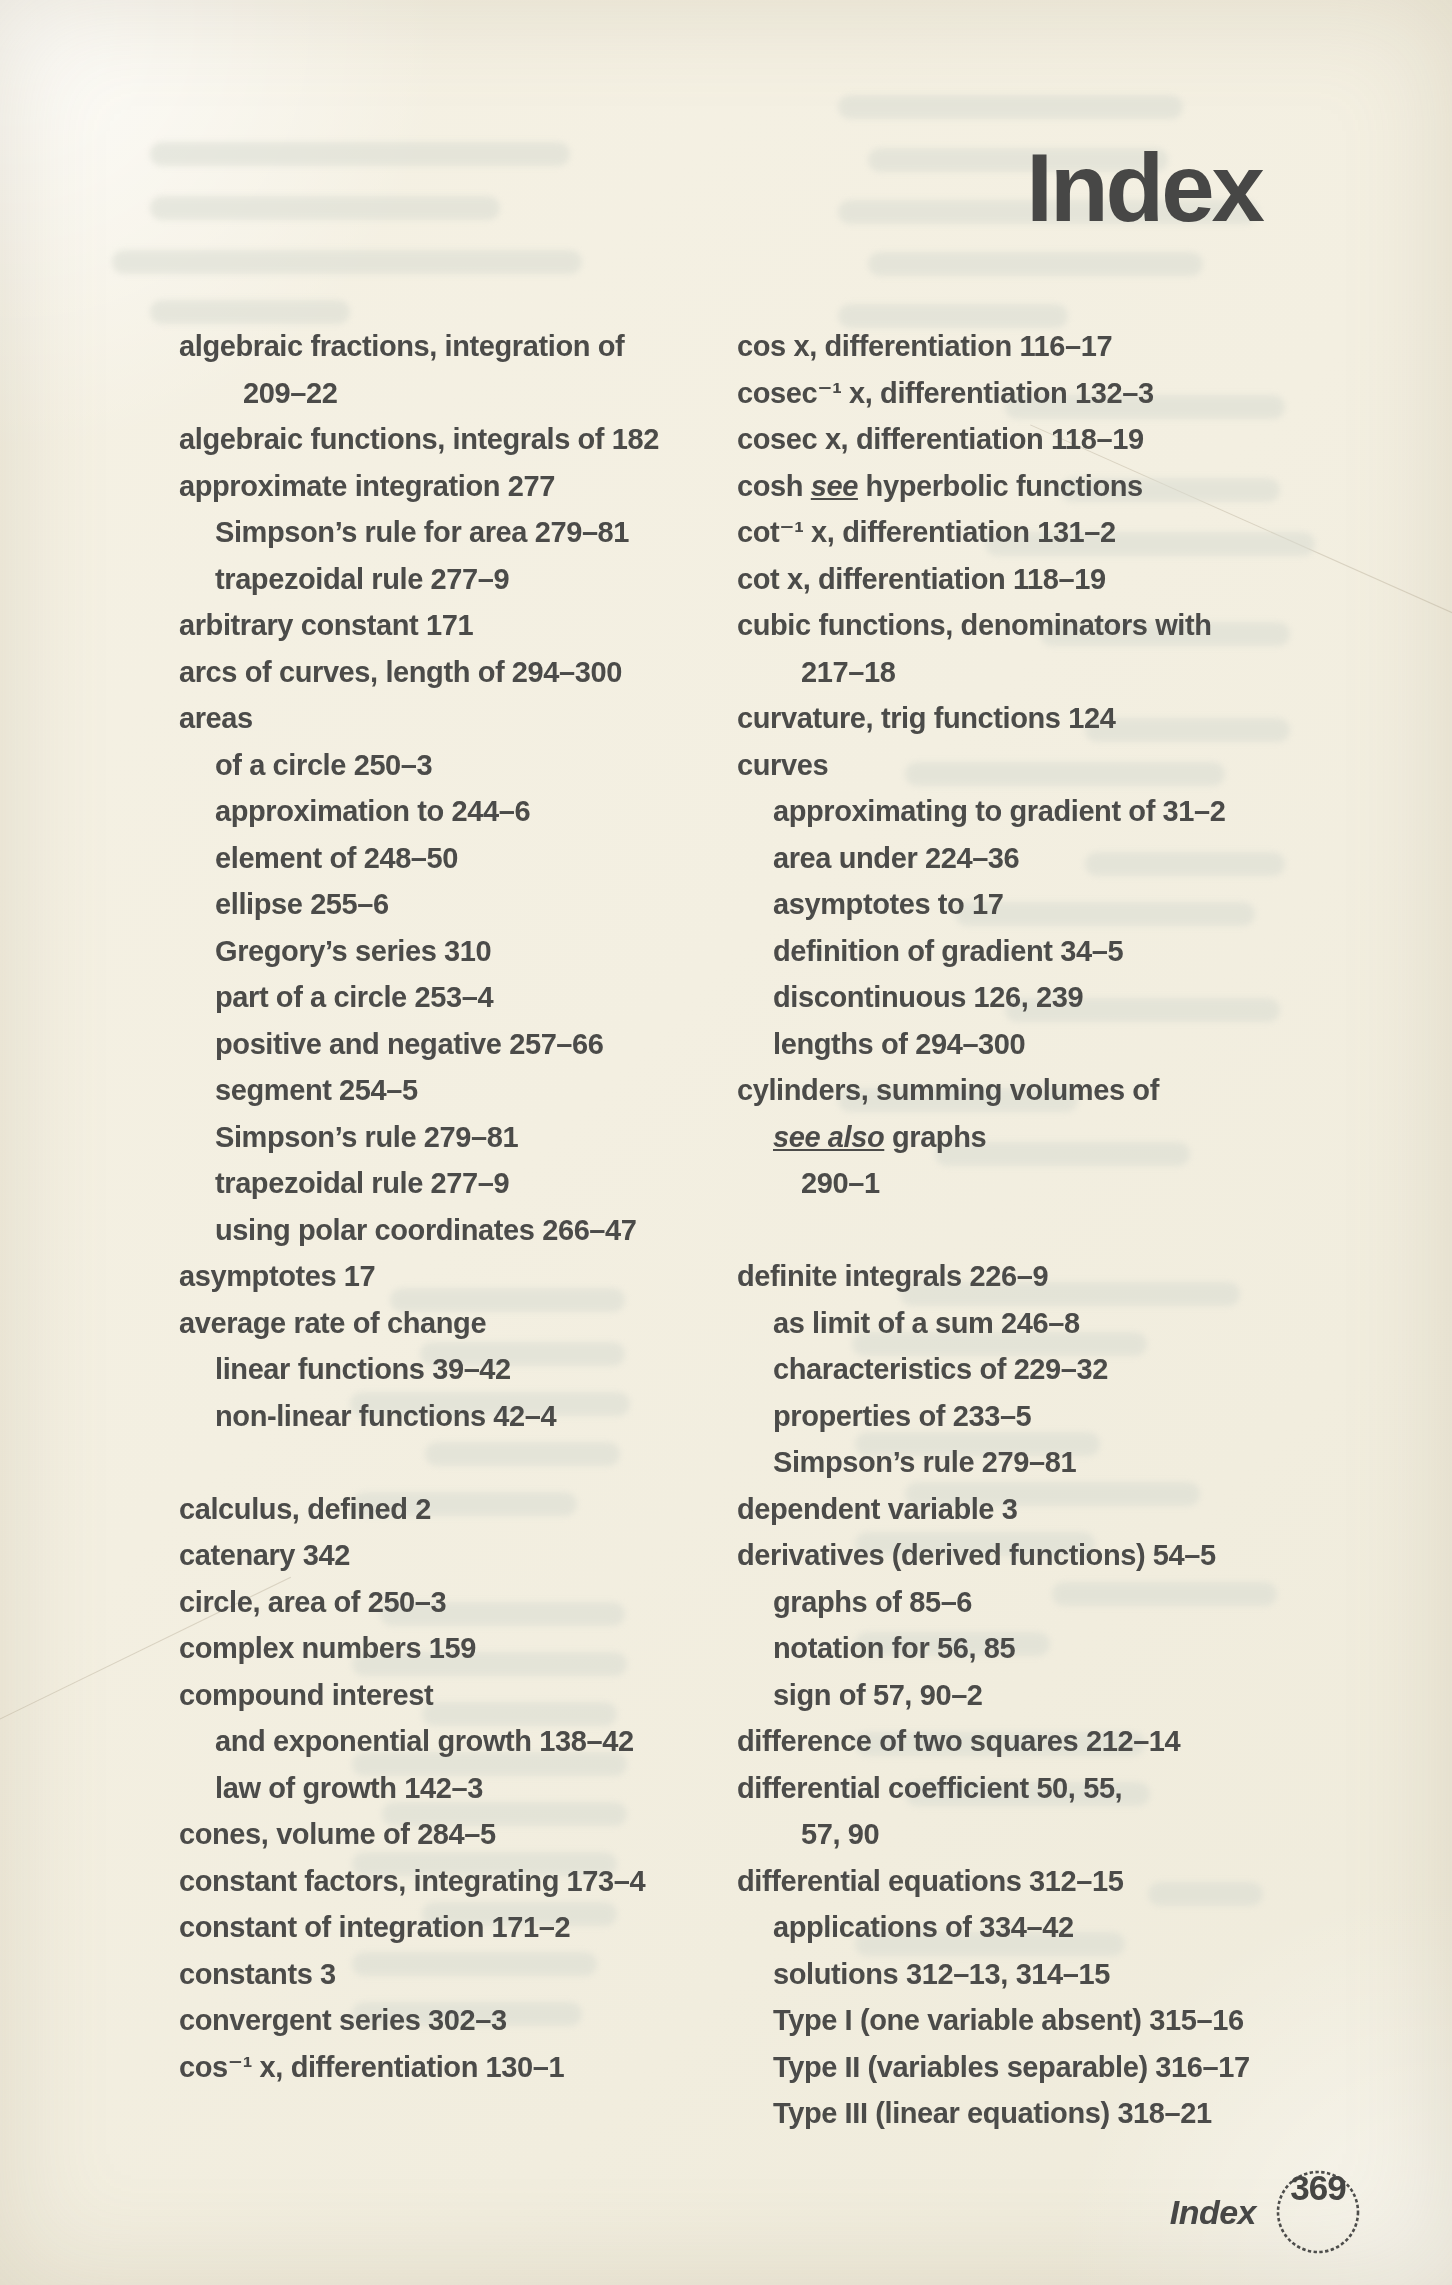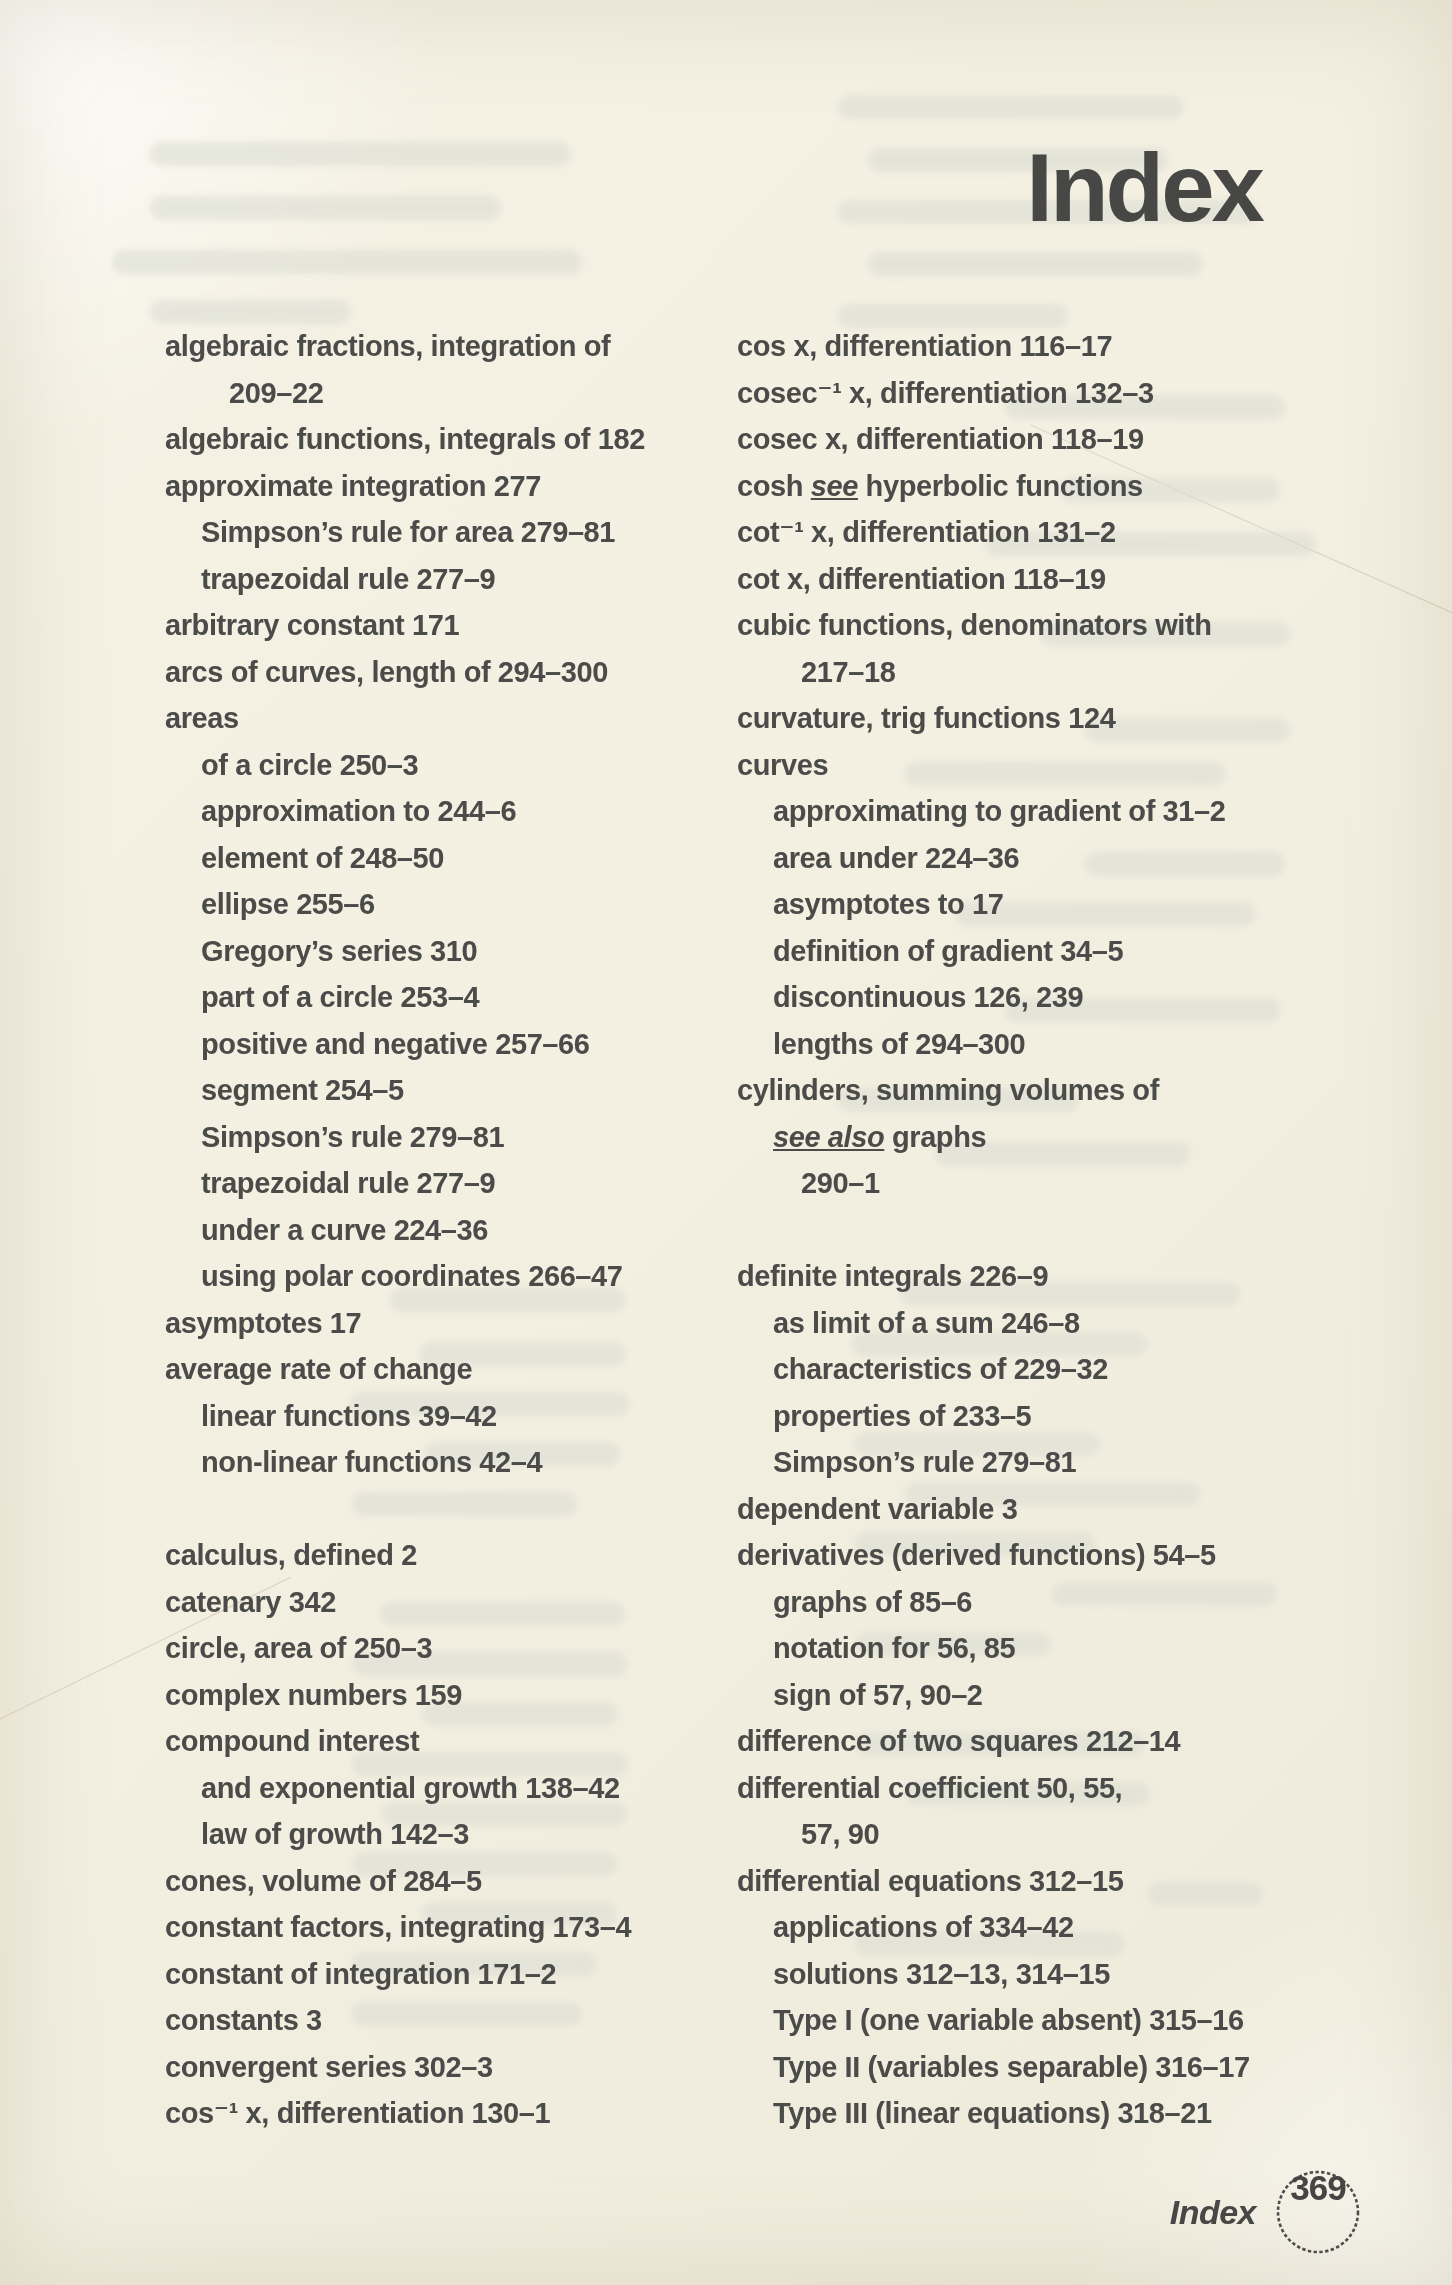--- a/index.html
+++ b/index.html
@@ -21,21 +21,21 @@
   .vignette{
     position:absolute;inset:0;pointer-events:none;
     box-shadow:inset 0 0 110px rgba(145,130,95,.20);
   }
   .title{
     position:absolute;top:140px;right:190px;
     font-size:96px;line-height:1;font-weight:700;
     letter-spacing:-3px;color:#474746;
   }
   .col{position:absolute;top:323px;}
-  .col-left{left:165px;width:540px;}
+  .col-left{left:179px;width:540px;}
   .col-right{left:737px;width:600px;}
   .row{
     height:46.5px;line-height:46.5px;white-space:nowrap;
     font-size:29px;font-weight:600;letter-spacing:-0.4px;color:var(--ink);
   }
   .row.in1{padding-left:36px;}
   .row.in2{padding-left:64px;}
   .row.spacer{height:46.5px;}
   .it{font-style:italic;text-decoration:underline;}
   .footer{
@@ -136,21 +136,20 @@
     <div class="row in1"><span>of a circle 250–3</span></div>
     <div class="row in1"><span>approximation to 244–6</span></div>
     <div class="row in1"><span>element of 248–50</span></div>
     <div class="row in1"><span>ellipse 255–6</span></div>
     <div class="row in1"><span>Gregory’s series 310</span></div>
     <div class="row in1"><span>part of a circle 253–4</span></div>
     <div class="row in1"><span>positive and negative 257–66</span></div>
     <div class="row in1"><span>segment 254–5</span></div>
     <div class="row in1"><span>Simpson’s rule 279–81</span></div>
     <div class="row in1"><span>trapezoidal rule 277–9</span></div>
-    <div class="row in1"><span>under a curve 224–36</span></div>
     <div class="row in1"><span>using polar coordinates 266–47</span></div>
     <div class="row in0"><span>asymptotes 17</span></div>
     <div class="row in0"><span>average rate of change</span></div>
     <div class="row in1"><span>linear functions 39–42</span></div>
     <div class="row in1"><span>non-linear functions 42–4</span></div>
     <div class="row spacer"></div>
     <div class="row in0"><span>calculus, defined 2</span></div>
     <div class="row in0"><span>catenary 342</span></div>
     <div class="row in0"><span>circle, area of 250–3</span></div>
     <div class="row in0"><span>complex numbers 159</span></div>

